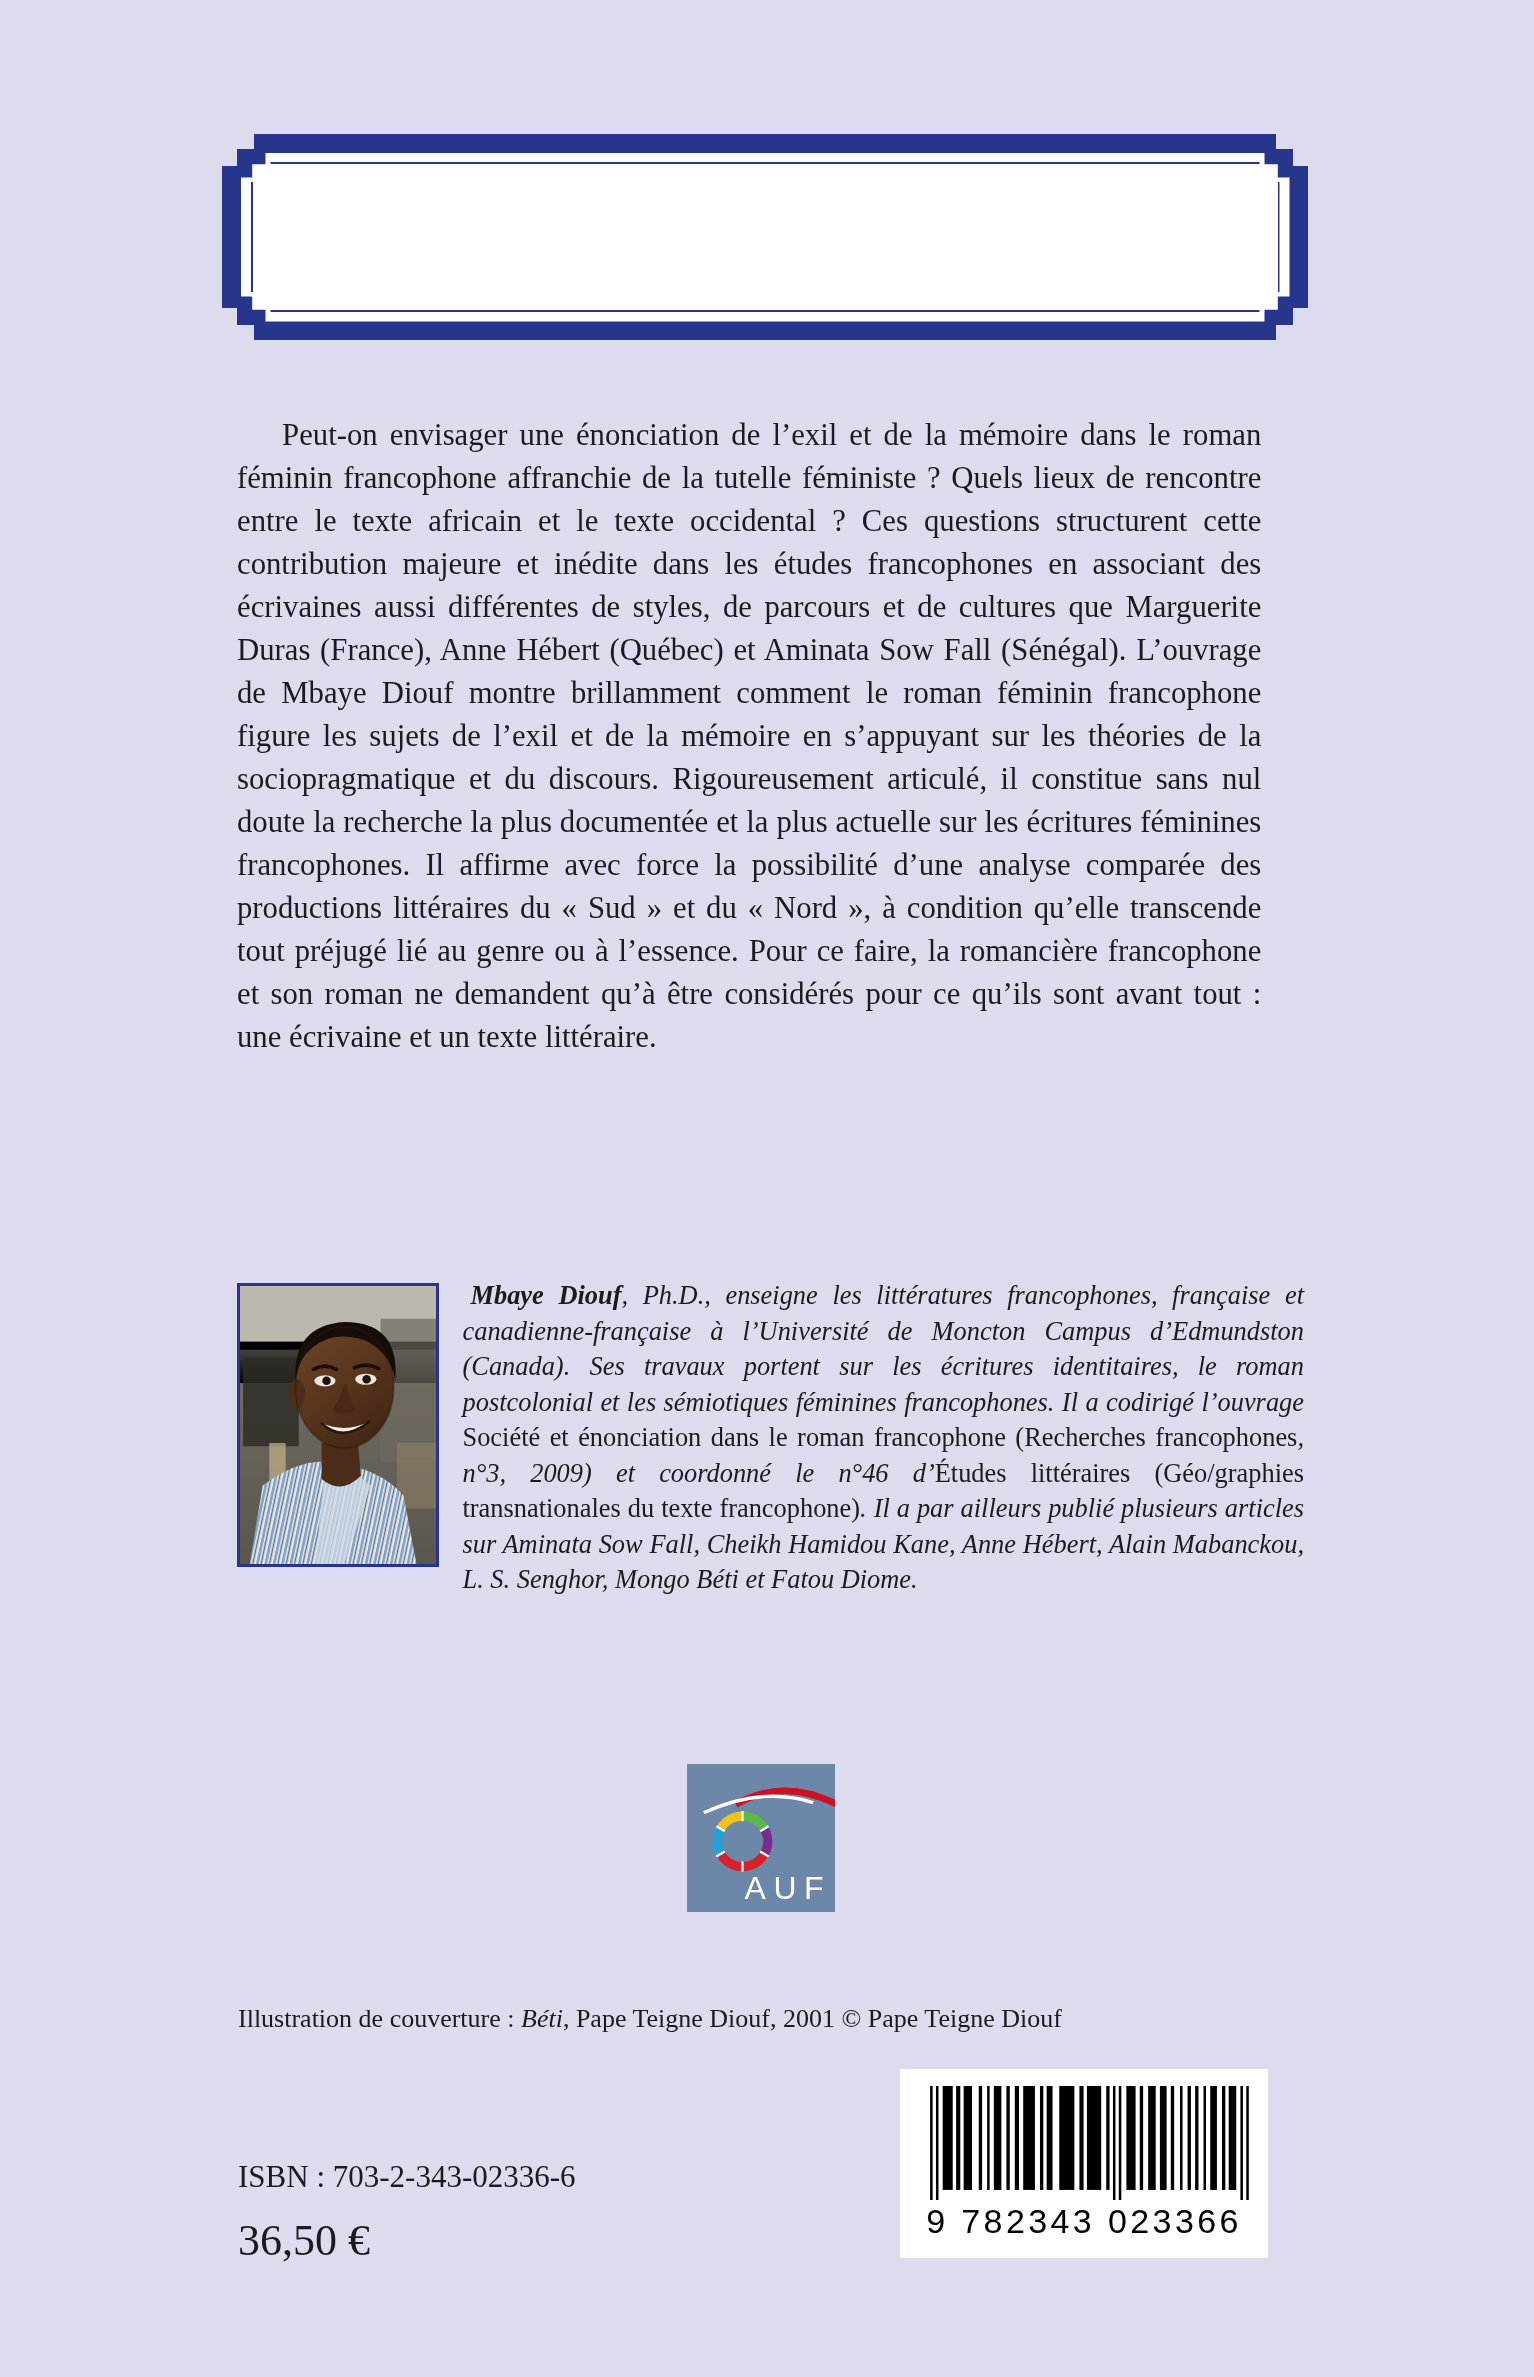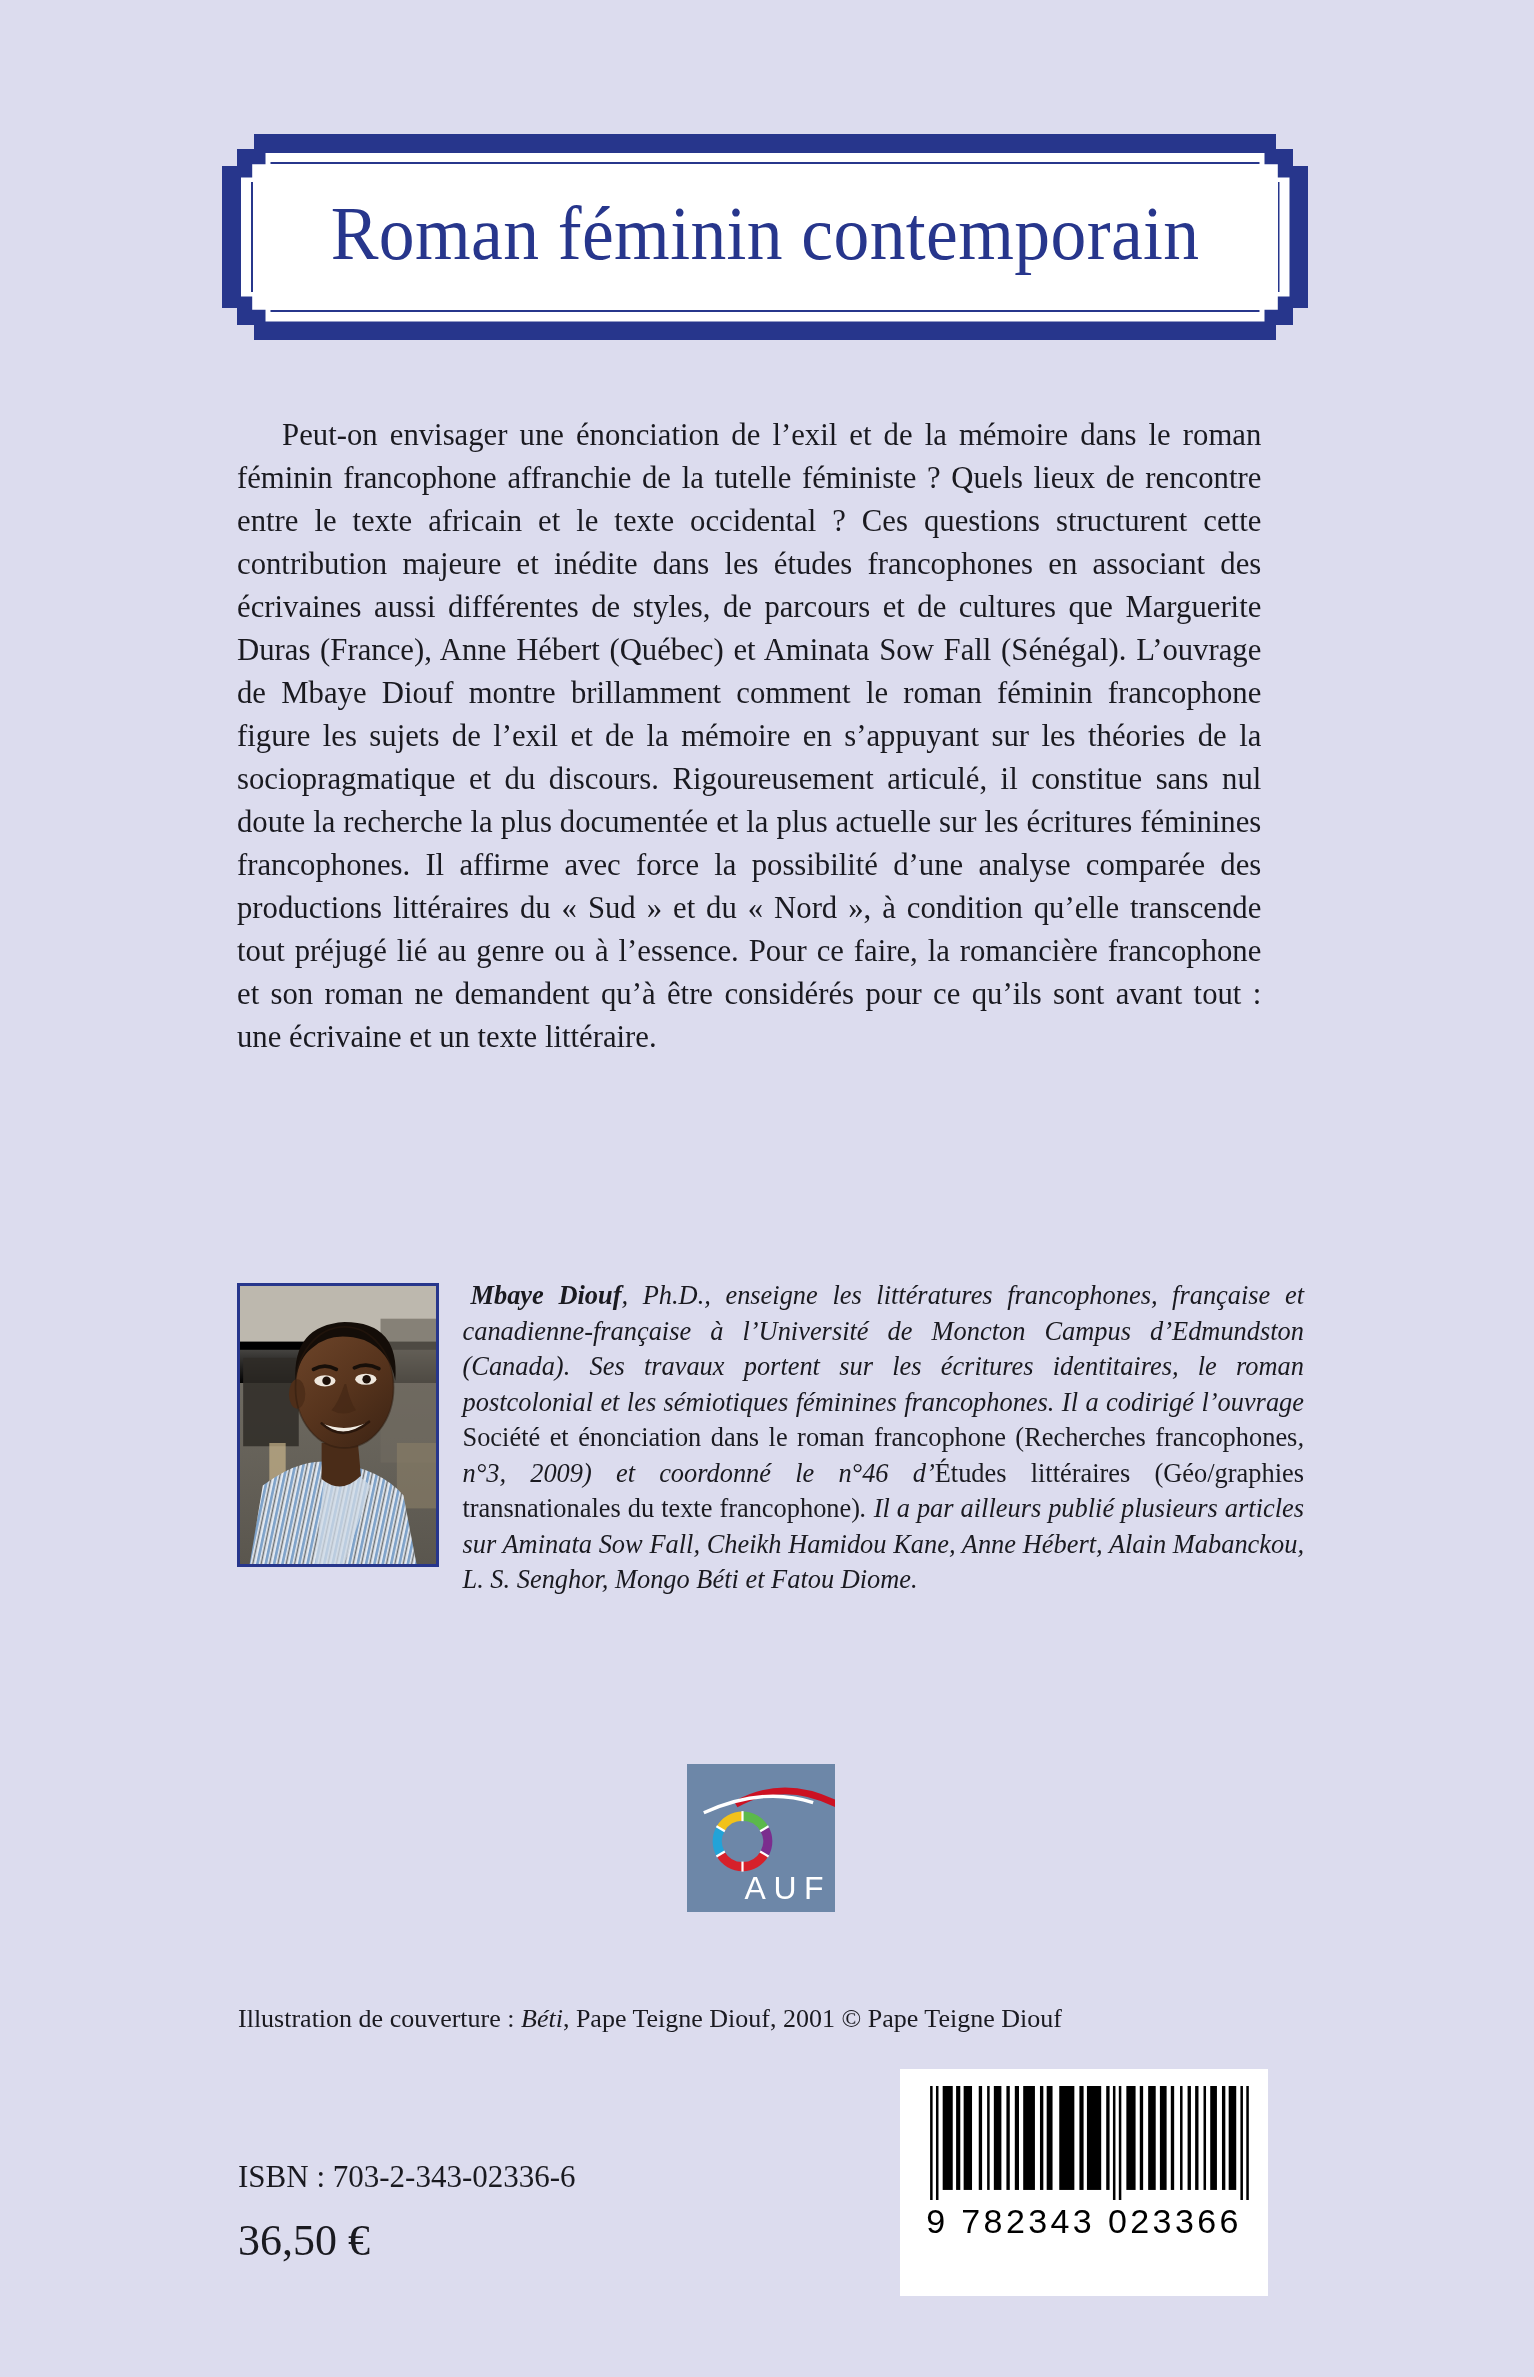--- a/index.html
+++ b/index.html
@@ -165,21 +165,21 @@
     white-space: nowrap;
   }
   .credit i { font-style: italic; }
 
   
   .barcode-panel {
     position: absolute;
     left: 900px;
     top: 2069px;
     width: 368px;
-    height: 227px;
+    height: 189px;
     background: #ffffff;
     box-sizing: border-box;
     padding: 17px 15px 5px 15px;
   }
   .barcode-bars {
     width: 100%;
     height: 114px;
     display: block;
   }
   .barcode-digits {
@@ -210,21 +210,20 @@
     white-space: nowrap;
   }
 </style>
 </head>
 <body>
 
 <div class="title-frame-wrap">
   <div class="frame-outer"></div>
   <div class="frame-inner-white"></div>
   <div class="frame-keyline"></div>
-  <div class="book-title"><span class="squeeze">Roman féminin contemporain</span></div>
 </div>
 
 <div class="blurb">Peut-on envisager une énonciation de l’exil et de la mémoire dans le roman féminin francophone affranchie de la tutelle féministe ? Quels lieux de rencontre entre le texte africain et le texte occidental ? Ces questions structurent cette contribution majeure et inédite dans les études francophones en associant des écrivaines aussi différentes de styles, de parcours et de cultures que Marguerite Duras (France), Anne Hébert (Québec) et Aminata Sow Fall (Sénégal). L’ouvrage de Mbaye Diouf montre brillamment comment le roman féminin francophone figure les sujets de l’exil et de la mémoire en s’appuyant sur les théories de la sociopragmatique et du discours. Rigoureusement articulé, il constitue sans nul doute la recherche la plus documentée et la plus actuelle sur les écritures féminines francophones. Il affirme avec force la possibilité d’une analyse comparée des productions littéraires du « Sud » et du « Nord », à condition qu’elle transcende tout préjugé lié au genre ou à l’essence. Pour ce faire, la romancière francophone et son roman ne demandent qu’à être considérés pour ce qu’ils sont avant tout : une écrivaine et un texte littéraire.</div>
 
 <div class="bio-zone">
   <div class="author-photo">
     <svg class="photo-svg" viewBox="0 0 120 170" preserveAspectRatio="xMidYMid slice">
       <defs>
         <linearGradient id="wallg" x1="0" y1="0" x2="0" y2="1">
           <stop offset="0" stop-color="#c9c4bb"></stop>

